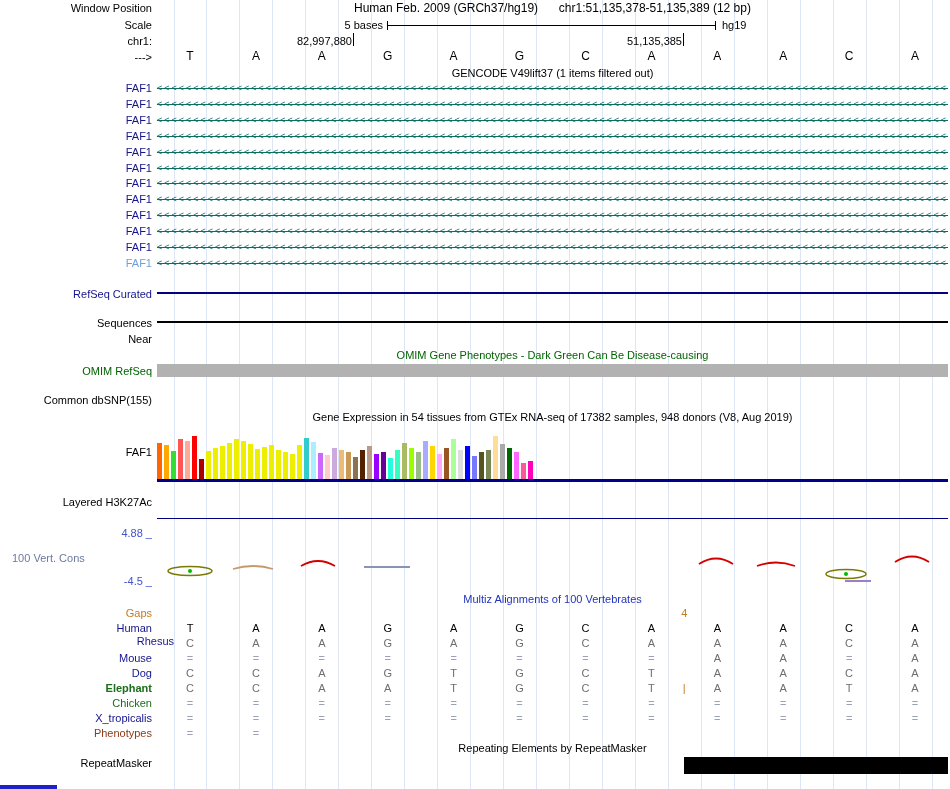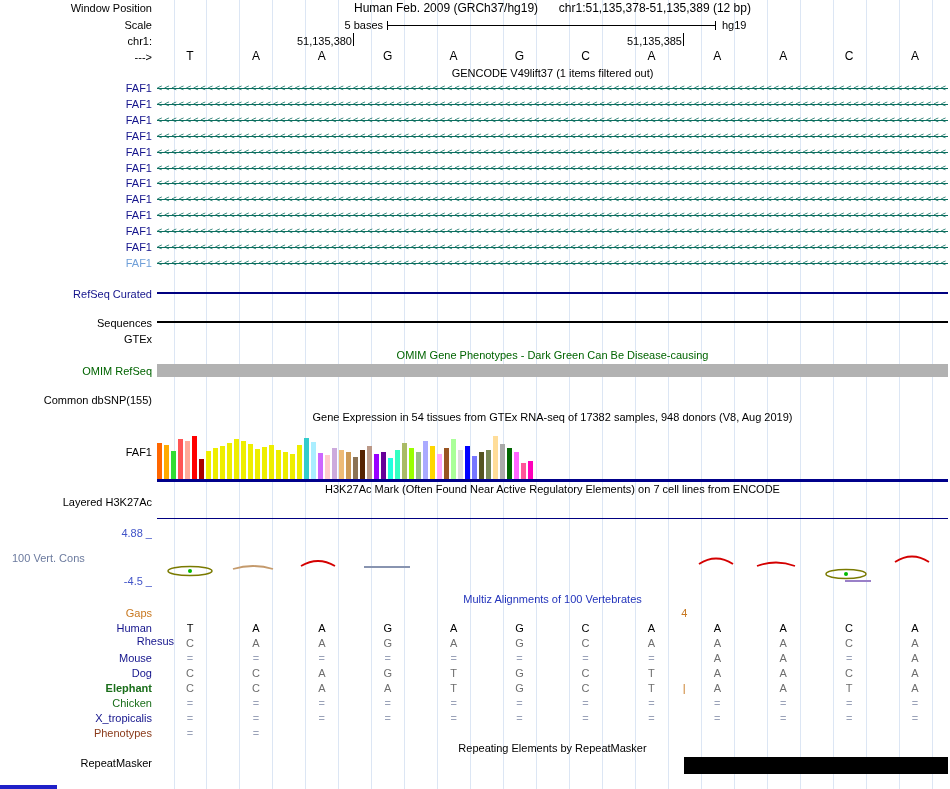--- a/index.html
+++ b/index.html
@@ -61,21 +61,21 @@
   </div>
 
   <div class="lbl" style="top:19px">Scale</div>
   <div class="rtext" style="left:383px;top:19px">5 bases</div>
   <div class="vtick" style="left:387px;top:21px;height:9px"></div>
   <div style="position:absolute;left:387px;top:25px;width:329px;height:1px;background:#000"></div>
   <div class="vtick" style="left:715px;top:21px;height:9px"></div>
   <div class="ltext" style="left:722px;top:19px">hg19</div>
 
   <div class="lbl" style="top:35px">chr1:</div>
-  <div class="rtext" style="left:352px;top:35px">51,135,380</div>
+  <div class="rtext" style="left:352px;top:35px">82,997,880</div>
   <div class="vtick" style="left:353px;top:33px;height:13px"></div>
   <div class="rtext" style="left:682px;top:35px">51,135,385</div>
   <div class="vtick" style="left:683px;top:33px;height:13px"></div>
 
   <div class="lbl" style="top:51px">---&gt;</div>
   <div id="layer-bases">
       <span class="basespan" style="left: 190px; top: 50px;">T</span>
       <span class="basespan" style="left: 255.9px; top: 50px;">A</span>
       <span class="basespan" style="left: 321.8px; top: 50px;">A</span>
       <span class="basespan" style="left: 387.7px; top: 50px;">G</span>
@@ -152,21 +152,21 @@
         <div class="arrows" style="color: rgb(11, 110, 95);">&lt;&lt;&lt;&lt;&lt;&lt;&lt;&lt;&lt;&lt;&lt;&lt;&lt;&lt;&lt;&lt;&lt;&lt;&lt;&lt;&lt;&lt;&lt;&lt;&lt;&lt;&lt;&lt;&lt;&lt;&lt;&lt;&lt;&lt;&lt;&lt;&lt;&lt;&lt;&lt;&lt;&lt;&lt;&lt;&lt;&lt;&lt;&lt;&lt;&lt;&lt;&lt;&lt;&lt;&lt;&lt;&lt;&lt;&lt;&lt;&lt;&lt;&lt;&lt;&lt;&lt;&lt;&lt;&lt;&lt;&lt;&lt;&lt;&lt;&lt;&lt;&lt;&lt;&lt;&lt;&lt;&lt;&lt;&lt;&lt;&lt;&lt;&lt;&lt;&lt;&lt;&lt;&lt;&lt;&lt;&lt;&lt;&lt;&lt;&lt;&lt;&lt;&lt;&lt;&lt;&lt;&lt;&lt;&lt;&lt;&lt;&lt;&lt;&lt;&lt;&lt;&lt;&lt;&lt;&lt;&lt;&lt;&lt;&lt;&lt;&lt;&lt;&lt;&lt;&lt;</div>
       </div>
     </div>
 
   <div class="lbl navy" style="top:288px">RefSeq Curated</div>
   <div class="hline" style="top:292px;height:2px;background:#000080"></div>
 
   <div class="lbl" style="top:317px">Sequences</div>
   <div class="hline" style="top:321px;height:2px;background:#000000"></div>
 
-  <div class="lbl" style="top:333px">GTEx</div>
+  <div class="lbl" style="top:333px">Near</div>
 
   <div class="ctitle green" style="top:349px">OMIM Gene Phenotypes - Dark Green Can Be Disease-causing</div>
   <div class="hline" style="top:364px;height:13px;background:#b2b2b2"></div>
   <div class="lbl green" style="top:365px">OMIM RefSeq</div>
 
   <div class="lbl" style="top:394px">Common dbSNP(155)</div>
 
   <div class="ctitle" style="top:411px">Gene Expression in 54 tissues from GTEx RNA-seq of 17382 samples, 948 donors (V8, Aug 2019)</div>
   <div id="gtex-bars" style="position:absolute;left:157px;top:435px;width:791px;height:44px">
       <div class="bar" style="left: 0px; height: 36px; background: rgb(255, 102, 0);"></div>
@@ -220,21 +220,20 @@
       <div class="bar" style="left: 336px; height: 43px; background: rgb(255, 221, 153);"></div>
       <div class="bar" style="left: 343px; height: 35px; background: rgb(170, 170, 170);"></div>
       <div class="bar" style="left: 350px; height: 31px; background: rgb(0, 102, 0);"></div>
       <div class="bar" style="left: 357px; height: 27px; background: rgb(255, 102, 255);"></div>
       <div class="bar" style="left: 364px; height: 16px; background: rgb(255, 85, 153);"></div>
       <div class="bar" style="left: 371px; height: 18px; background: rgb(255, 0, 187);"></div>
     </div>
   <div class="lbl" style="top:446px">FAF1</div>
   <div class="hline" style="top:479px;height:3px;background:#00008b"></div>
 
-  <div class="ctitle" style="top:483px">H3K27Ac Mark (Often Found Near Active Regulatory Elements) on 7 cell lines from ENCODE</div>
   <div class="lbl" style="top:496px">Layered H3K27Ac</div>
   <div class="hline" style="top:518px;height:1px;background:#000080"></div>
 
   <div class="lbl consblue" style="top:527px">4.88 _</div>
   <div class="ltext slate" style="left:12px;top:552px">100 Vert. Cons</div>
   <div class="lbl consblue" style="top:575px">-4.5 _</div>
 
   <div class="ctitle mblue" style="top:593px">Multiz Alignments of 100 Vertebrates</div>
   <div class="lbl orange" style="top:607px">Gaps</div>
   <div id="layer-align">

